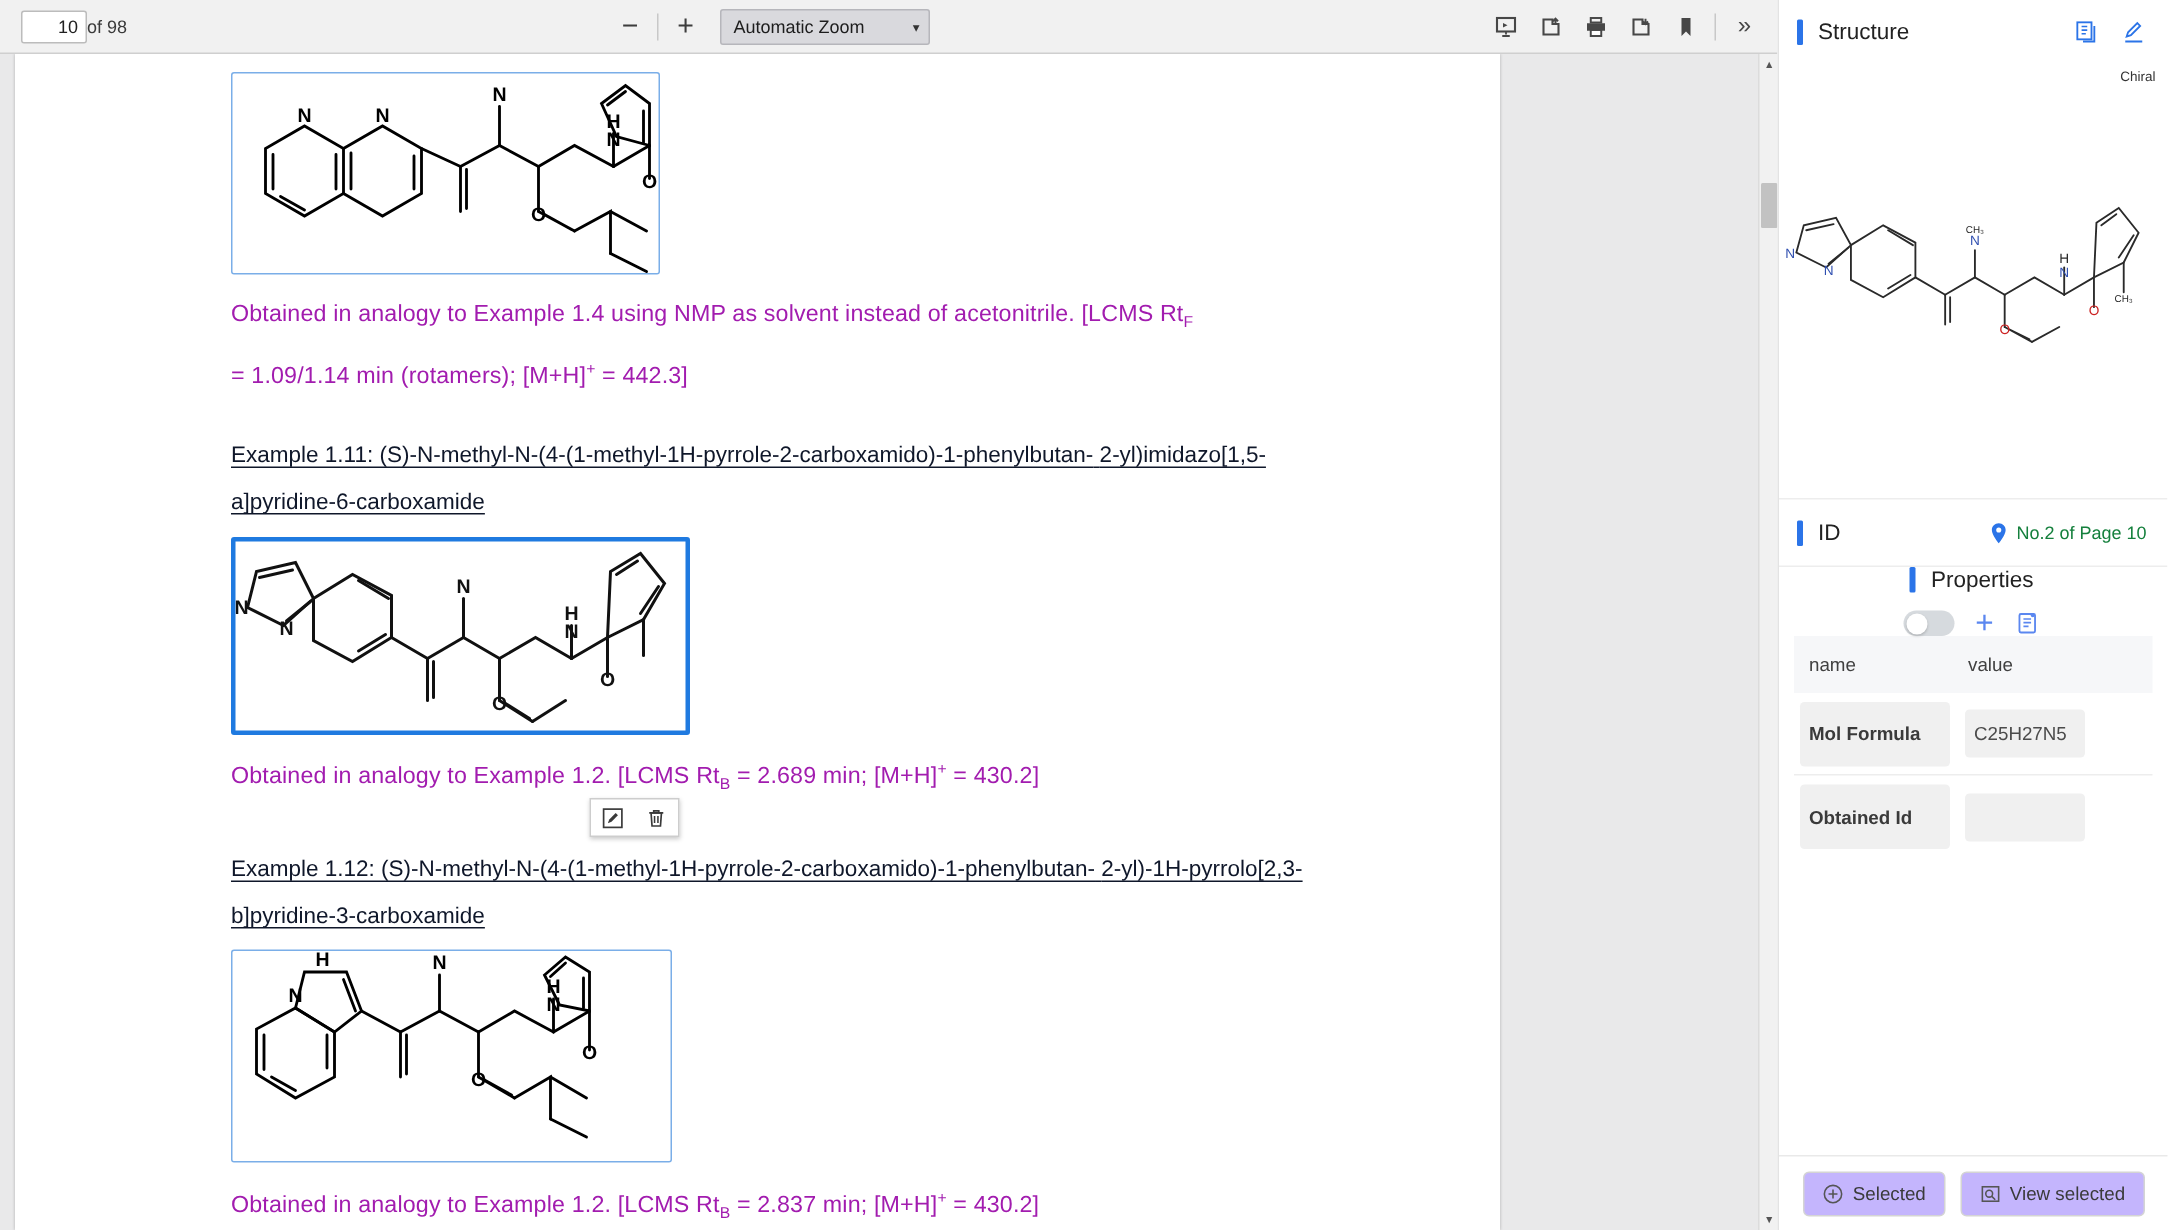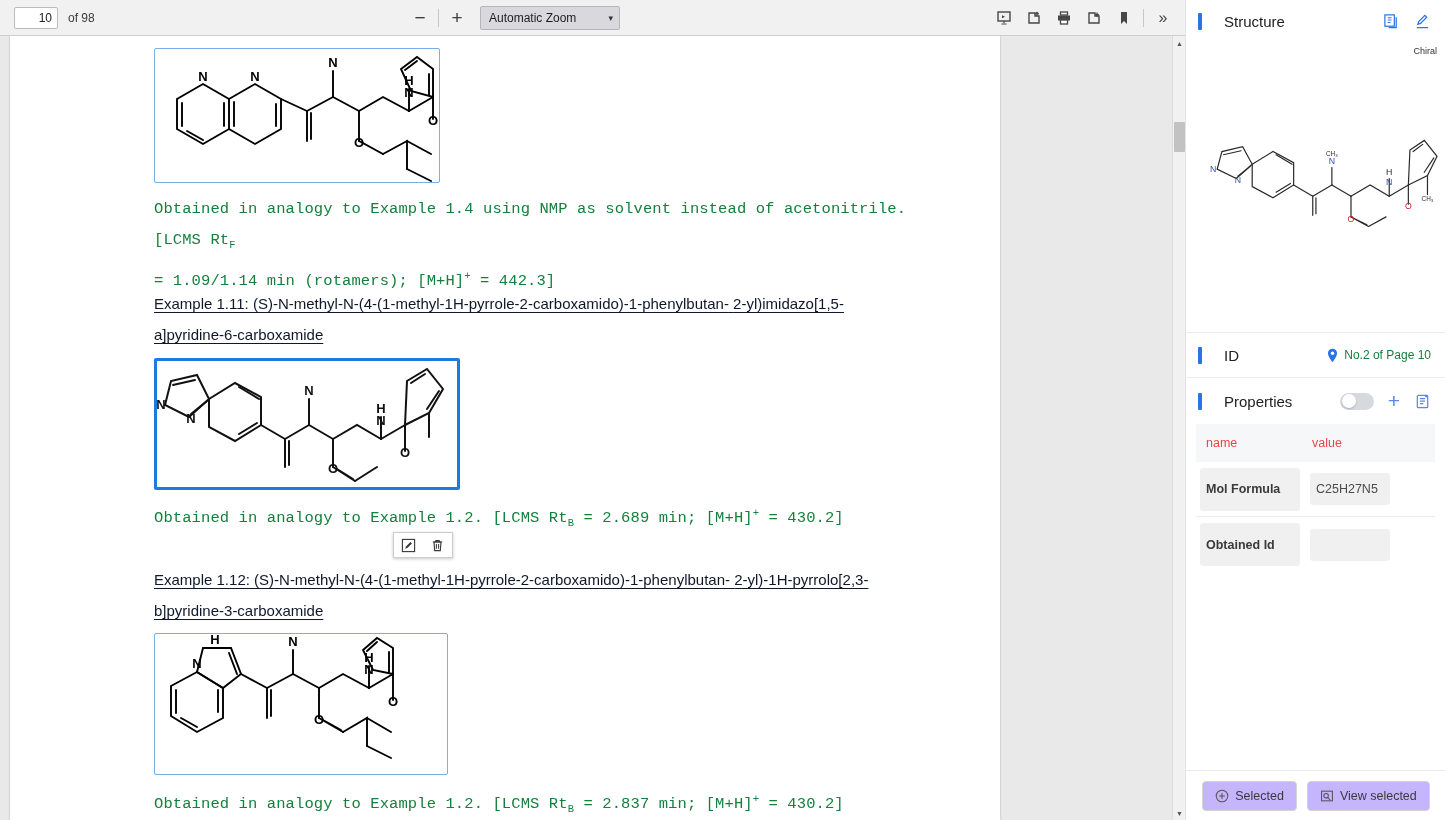--- a/index.html
+++ b/index.html
@@ -18,21 +18,21 @@
     position: absolute; top: 0; left: 0; width: 1185px; height: 36px;
     background: #f1f1f1; border-bottom: 1px solid #cfcfcf;
     display: flex; align-items: center;
   }
   .pagebox {
     width: 44px; height: 22px; margin-left: 14px;
     border: 1px solid #bcbcbc; background: #fff; border-radius: 2px;
     font-size: 12px; color: #202020; text-align: right;
     padding: 2px 5px 2px 0; line-height: 17px;
   }
-  .pagetotal { margin-left: 10px; font-size: 12px; color: #3a3a3a; }
+  .pagetotal { font-size: 12px; color: #3a3a3a; }
   .tb-mid { position: absolute; left: 405px; display: flex; align-items: center; gap: 0px; }
   .zbtn {
     width: 30px; height: 26px; display: flex; align-items: center; justify-content: center;
     color: #3d3d3d; font-size: 19px; cursor: pointer; user-select: none;
   }
   .tb-sep { width: 1px; height: 18px; background: #c8c8c8; margin: 0 3px; }
   .zoomsel {
     margin-left: 8px; width: 140px; height: 24px;
     background: #d9d9dd; border: 1px solid #b6b6bb; border-radius: 2px;
     font-size: 12px; color: #1d1d1d; display: flex; align-items: center;
@@ -50,22 +50,22 @@
     position: absolute; top: 36px; left: 0; width: 1173px; height: 784px;
     overflow: hidden; background: #e9e9ea;
   }
   .page {
     position: absolute; top: 0; left: 10px; width: 990px; height: 784px;
     background: #ffffff; box-shadow: 0 0 2px rgba(0,0,0,.25);
   }
   .docbody { position: absolute; left: 134px; top: 0px; width: 760px; }
 
   .para {
-    font-size: 15.5px; color: #15803d; line-height: 31px;
-    letter-spacing: .1px; font-family: Liberation Mono, monospace;
+    font-size: 15.5px; color: #a21caf; line-height: 31px;
+    letter-spacing: .1px; font-family: Liberation Sans, sans-serif;
   }
   .para sub { font-size: 10.5px; }
   .para sup { font-size: 10.5px; }
   .heading {
     font-size: 15px; font-weight: normal; color: #0f172a; line-height: 31px;
     text-decoration: underline; text-underline-offset: 3px;
   }
 
   .struct-box {
     border: 1px solid #7aaee8; background: #fff;
@@ -93,46 +93,45 @@
   
   .side {
     width: 260px; height: 820px; background: #fff;
     border-left: 1px solid #e3e3e3; display: flex; flex-direction: column;
     position: relative;
   }
   .sec-head {
     height: 42px; display: flex; align-items: center; padding: 0 14px 0 12px;
     justify-content: space-between;
   }
-  .sec-title { display: flex; align-items: center; gap: 22px; }
+  .sec-title { display: flex; align-items: center; gap: 10px; }
   .accent { width: 4px; height: 17px; background: #2b74e8; border-radius: 1px; }
   .sec-title span.t { font-size: 15px; color: #222; }
   .sec-acts { display: flex; align-items: center; gap: 14px; }
   .sec-acts .ic { cursor: pointer; color: #2b74e8; display: flex; }
 
   .struct-preview {
     height: 290px; position: relative; display: flex; align-items: center; justify-content: flex-start;
     overflow: hidden;
-    padding-left: 20px;
   }
   .chiral { position: absolute; top: 4px; right: 8px; font-size: 9px; color: #333; }
 
   .divider { height: 1px; background: #ededed; }
 
   .id-row { height: 44px; display: flex; align-items: center; justify-content: space-between; padding: 0 14px 0 12px; }
   .id-val { display: flex; align-items: center; gap: 5px; font-size: 12px; color: #15803d; }
 
-  .prop-head { height: 46px; display: flex; align-items: center; justify-content: space-between; padding: 0 14px 0 12px; }
+  .prop-head { height: 46px; display: flex; align-items: center; justify-content: space-between; padding: 0 14px 0 12px; flex-direction: column; }
   .toggle { width: 34px; height: 17px; border-radius: 10px; background: #d6dade; position: relative; cursor: pointer; }
   .toggle .knob { position: absolute; top: 1.5px; left: 2px; width: 14px; height: 14px; border-radius: 50%; background: #fff; box-shadow: 0 1px 2px rgba(0,0,0,.2); }
   .plus { font-size: 21px; color: #5b87f0; cursor: pointer; line-height: 14px; }
 
   .ptable { margin: 0 10px; }
   .pthead { display: flex; background: #f6f7f9; height: 38px; align-items: center; }
-  .pthead div { font-size: 12.5px; color: #ef4444; }
+  .pthead div { font-size: 12.5px; color: #404040; }
   .pth-name { width: 108px; padding-left: 10px; }
   .pth-val { padding-left: 8px; }
   .ptrow { display: flex; align-items: center; height: 55px; border-bottom: 1px solid #ededed; }
   .cell-name {
     width: 100px; margin-left: 4px; height: 43px; background: #f0f0f0; border-radius: 3px;
     font-size: 12.5px; font-weight: bold; color: #3a3a3a; display: flex; align-items: center;
     padding: 0 2px 0 6px; overflow: hidden; white-space: nowrap;
   }
   .cell-val {
     width: 80px; margin-left: 10px; height: 32px; background: #f0f0f0; border-radius: 3px;

